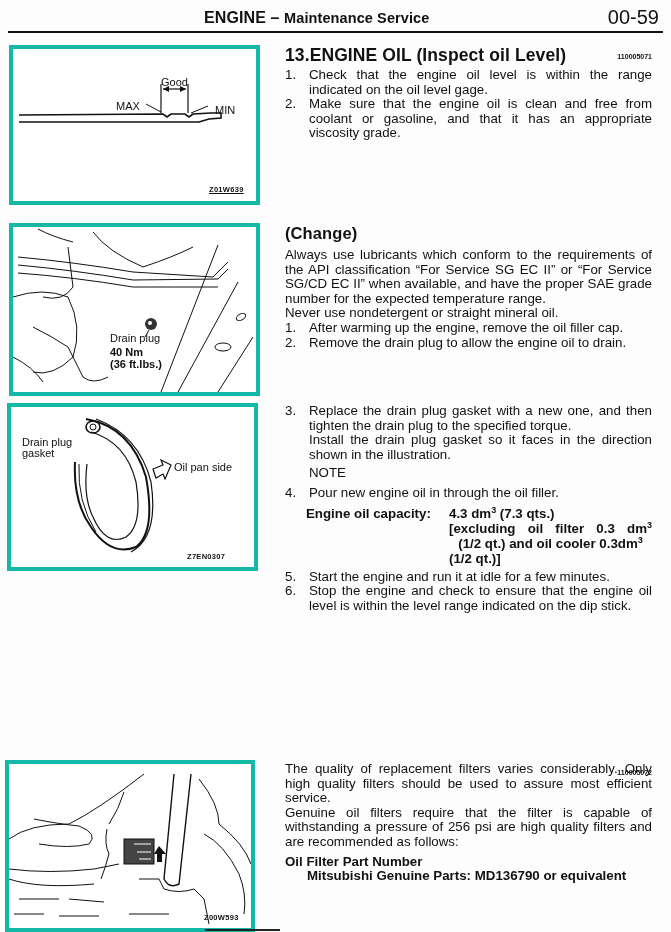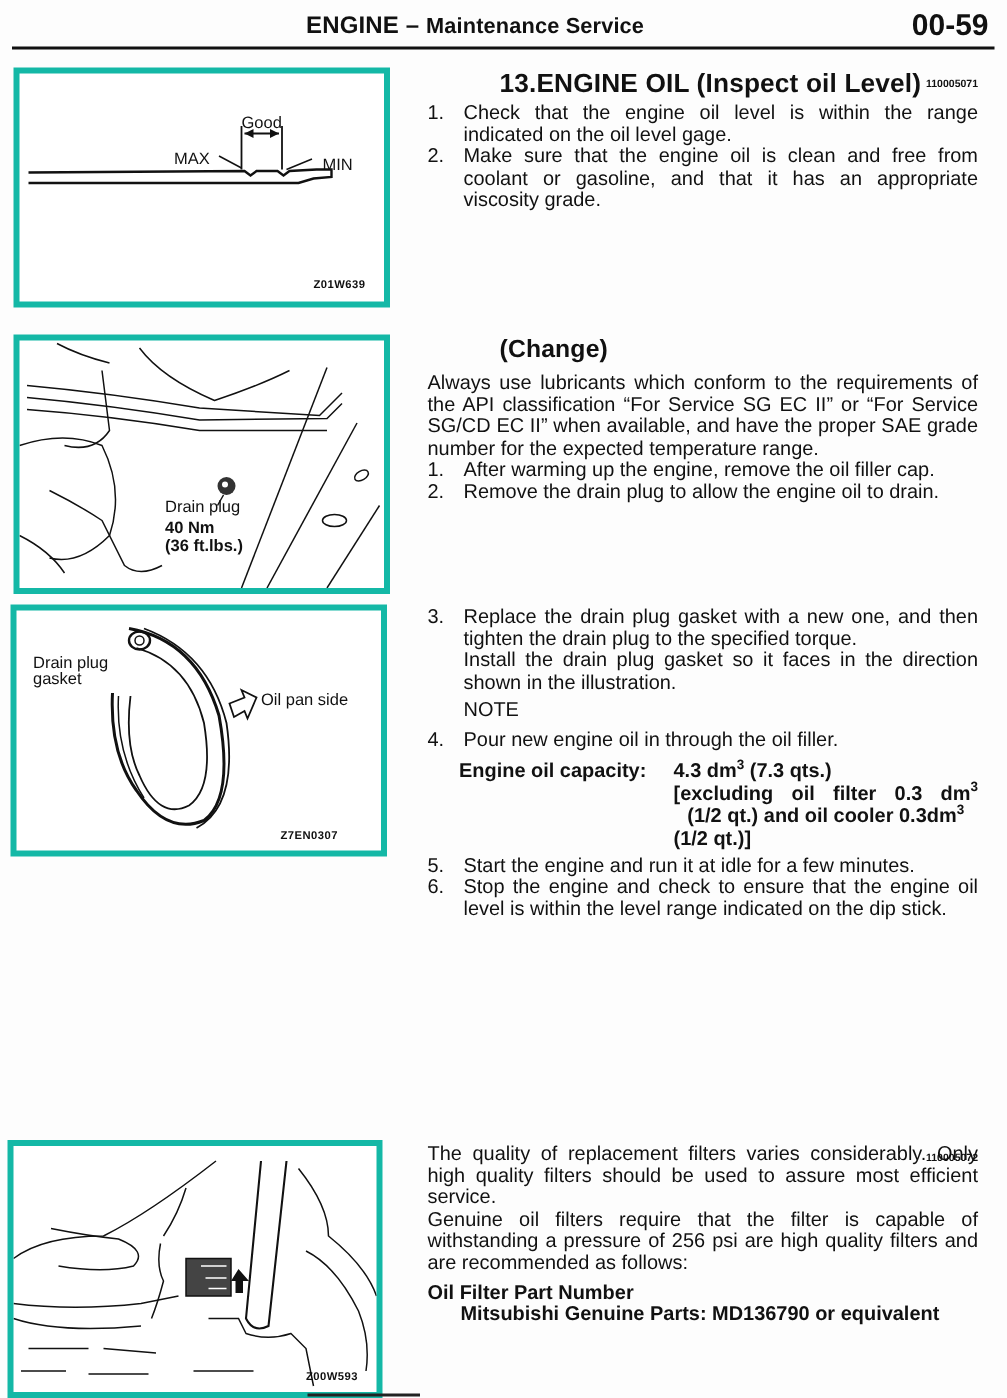--- a/index.html
+++ b/index.html
@@ -1,27 +1,27 @@
 <!DOCTYPE html>
 <html><head>
   <meta charset="utf-8">
   <style>
     html, body { margin: 0; padding: 0; background: #fdfdfd; }
     body { width: 671px; height: 932px; position: relative; overflow: hidden;
            font-family: "Liberation Sans", sans-serif; color: #111; }
     .abs { position: absolute; }
     .hdr-title { left: 204px; top: 9px; font-weight: bold; font-size: 16px; letter-spacing: 0.1px; }
     .hdr-title .sub { font-size: 14.5px; }
-    .hdr-page { right: 12px; top: 6px; font-weight: bold; font-size: 20px; }
+    .hdr-page { right: 12px; top: 6px; font-weight: normal; font-size: 20px; }
     .hdr-rule { left: 8px; top: 31px; width: 655px; height: 2px; background: #111; }
     .fig { border: 4px solid #14b8a6; background: #fff; }
     .fig svg { position: absolute; left: 0; top: 0; }
     .fig-label { position: absolute; font-size: 11px; line-height: 12px; }
     .fig-code { position: absolute; font-size: 7.5px; font-weight: bold; letter-spacing: 0.3px; }
-    .sec-title { font-weight: bold; font-size: 17.5px; letter-spacing: 0.1px; margin-left: 48px; }
+    .sec-title { font-weight: bold; font-size: 17.5px; letter-spacing: 0.1px; }
     .sec-code { font-size: 7px; font-weight: bold; position: absolute; }
     .txt { font-size: 13.3px; line-height: 14.6px; text-align: justify; }
     .item { display: flex; }
     .item .num { width: 24px; flex: none; }
     .item .body { flex: 1; text-align: justify; }
     .indent { padding-left: 24px; }
     .spec { font-weight: bold; font-size: 13.3px; line-height: 14.6px; }
     sup { font-size: 9px; line-height: 0; }
     .bottom-rule { left: 205px; top: 929px; width: 75px; height: 2px; background: #222; }
   </style>
@@ -43,21 +43,21 @@
     <line x1="175" y1="35" x2="175" y2="64" stroke="#111" stroke-width="1.2"></line>
     <line x1="150" y1="40" x2="173" y2="40" stroke="#111" stroke-width="1.2"></line>
     <polygon points="150,40 156,37 156,43" fill="#111"></polygon>
     <polygon points="173,40 167,37 167,43" fill="#111"></polygon>
     <line x1="133" y1="55" x2="148" y2="63" stroke="#111" stroke-width="1"></line>
     <line x1="195" y1="57" x2="178" y2="64" stroke="#111" stroke-width="1"></line>
   </svg>
   <div class="fig-label" style="left:148px;top:27px;">Good</div>
   <div class="fig-label" style="left:103px;top:51px;">MAX</div>
   <div class="fig-label" style="left:202px;top:55px;">MIN</div>
-  <div class="fig-code" style="left:196px;top:136px;">Z01W639</div>
+  <div class="fig-code" style="left:196px;top:136px;text-decoration:underline;">Z01W639</div>
 </div>
 
 <div class="abs fig" style="left:9px;top:223px;width:243px;height:165px;">
   <svg width="243" height="165">
     <path d="M5 30 Q60 35 120 45 L200 50 L215 35" fill="none" stroke="#111" stroke-width="1"></path>
     <path d="M5 38 Q60 43 120 53 L205 52 L215 42" fill="none" stroke="#111" stroke-width="1"></path>
     <path d="M5 46 Q60 50 120 60 L205 60" fill="none" stroke="#111" stroke-width="1"></path>
     <path d="M80 5 Q95 25 130 40 Q160 30 180 20" fill="none" stroke="#111" stroke-width="1"></path>
     <path d="M25 2 Q40 10 60 15" fill="none" stroke="#111" stroke-width="1"></path>
     <path d="M55 20 L60 60 Q50 75 30 70" fill="none" stroke="#111" stroke-width="1"></path>
@@ -134,20 +134,21 @@
     <div class="item">
         <span class="num">2.</span>
         <span class="body">Make sure that the engine oil is clean and free from coolant or gasoline, and that it has an appropriate viscosity grade.</span>
       </div>
   </div>
 </div>
 
 <div class="abs" style="left:285px;top:224px;width:367px;">
   <div class="sec-title" style="font-size:16.5px;margin-bottom:5px;">(Change)</div>
   <div class="txt">Always use lubricants which conform to the requirements of the API classification “For Service SG EC II” or “For Service SG/CD EC II” when available, and have the proper SAE grade number for the expected temperature range.</div>
+  <div class="txt">Never use nondetergent or straight mineral oil.</div>
   <div class="txt">
     <div class="item">
         <span class="num">1.</span>
         <span class="body">After warming up the engine, remove the oil filler cap.</span>
       </div>
     <div class="item">
         <span class="num">2.</span>
         <span class="body">Remove the drain plug to allow the engine oil to drain.</span>
       </div>
   </div>

